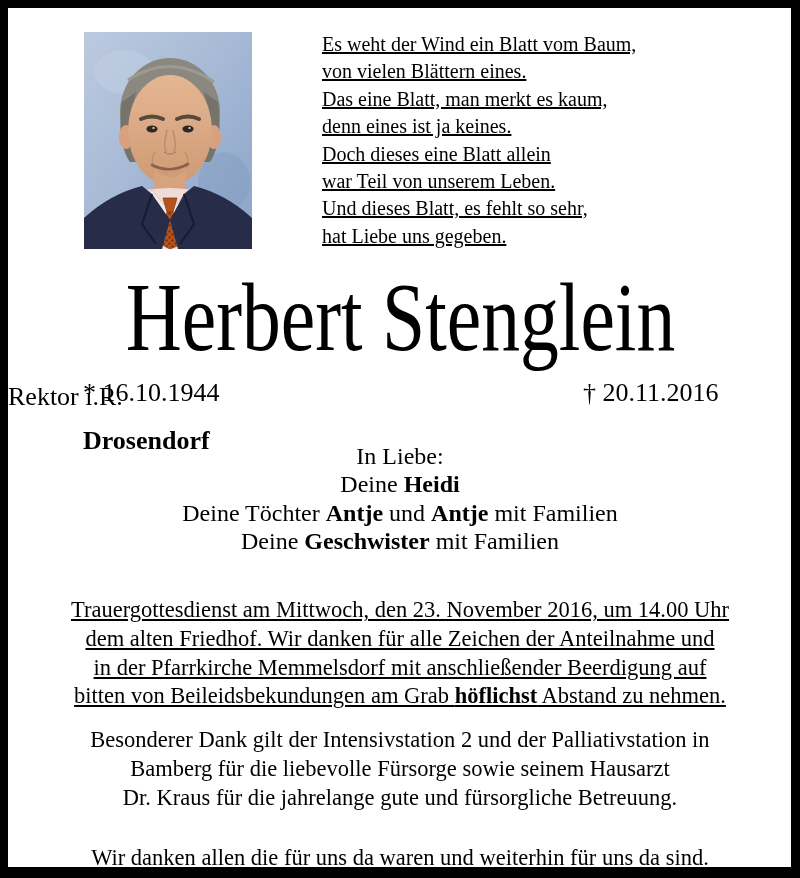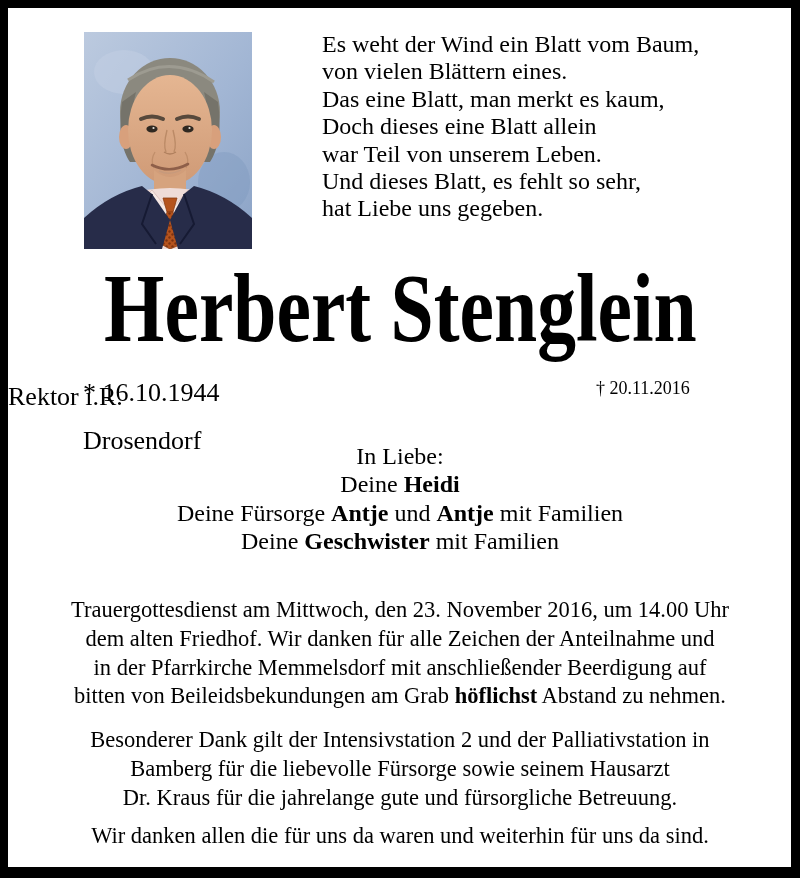--- a/index.html
+++ b/index.html
@@ -10,35 +10,35 @@
   }
   .frame{
     position:absolute;left:0;top:0;width:800px;height:878px;
     box-sizing:border-box;border:8px solid #000;
     border-right-width:9px;border-bottom-width:11px;
     pointer-events:none;z-index:50;
   }
   .abs{position:absolute;}
   .photo{left:84px;top:32px;width:168px;height:217px;}
   .photo svg{display:block;width:168px;height:217px;}
-  .poem{left:322px;top:31px;font-size:24px;line-height:27.4px;white-space:nowrap;}
-  .name-wrap{left:0;right:0;top:260px;text-align:center;line-height:1;font-weight:bold;}
+  .poem{left:322px;top:31px;font-size:20px;line-height:27.4px;white-space:nowrap;text-decoration:underline;}
+  .name-wrap{left:0;right:0;top:269px;text-align:center;line-height:1;}
   .name-wrap .nm{
     display:inline-block;font-size:97px;line-height:1;white-space:nowrap;
     transform:scaleX(0.8);transform-origin:50% 0;
   }
   .birth{left:83px;top:378px;font-size:26px;}
   .prof{left:0;right:0;top:382px;text-align:left;font-size:26px;padding-left:8px;}
-  .death{left:583px;top:378px;font-size:18px;margin-left:13px;}
-  .residence{left:83px;top:426px;font-size:26px;font-weight:normal;}
+  .death{left:583px;top:378px;font-size:26px;}
+  .residence{left:83px;top:426px;font-size:26px;font-weight:bold;}
   .family{left:0;right:0;top:442px;text-align:center;font-size:24px;line-height:28.4px;}
   .para{left:0;right:0;text-align:center;font-size:22.5px;line-height:28.8px;}
-  .service{top:596px;}
+  .service{top:596px;text-decoration:underline;}
   .gratitude{top:726px;}
-  .closing{top:822px;}
+  .closing{top:844px;}
   .b{font-weight:bold;}
 </style>
 </head>
 <body>
 
 <div class="frame"></div>
 
 <div class="abs photo">
   <svg viewBox="0 0 168 217" xmlns="http://www.w3.org/2000/svg">
     <defs>
@@ -100,40 +100,41 @@
     <path d="M168,217 L168,186 Q142,162 110,154 L100,162 L86,188 L94,217 Z" fill="#272c49"></path>
     <path d="M68,162 L58,192 L72,212" fill="none" stroke="#161a33" stroke-width="2"></path>
     <path d="M100,162 L110,192 L96,212" fill="none" stroke="#161a33" stroke-width="2"></path>
   </svg>
 </div>
 
 <div class="abs poem">
   <div>Es weht der Wind ein Blatt vom Baum,</div>
   <div>von vielen Blättern eines.</div>
   <div>Das eine Blatt, man merkt es kaum,</div>
+  <div>denn eines ist ja keines.</div>
   <div>Doch dieses eine Blatt allein</div>
   <div>war Teil von unserem Leben.</div>
   <div>Und dieses Blatt, es fehlt so sehr,</div>
   <div>hat Liebe uns gegeben.</div>
 </div>
 
 <div class="abs name-wrap">
   <span class="nm">Herbert Stenglein</span>
 </div>
 
 <div class="abs birth">* 16.10.1944</div>
 <div class="abs prof">Rektor i.R.</div>
 <div class="abs death">† 20.11.2016</div>
 
 <div class="abs residence">Drosendorf</div>
 
 <div class="abs family">
   <div>In Liebe:</div>
   <div><span>Deine </span><span class="b">Heidi</span></div>
-  <div><span>Deine Fürsorge </span><span class="b">Antje</span><span> und </span><span class="b">Antje</span><span> mit Familien</span></div>
+  <div><span>Deine Töchter </span><span class="b">Antje</span><span> und </span><span class="b">Antje</span><span> mit Familien</span></div>
   <div><span>Deine </span><span class="b">Geschwister</span><span> mit Familien</span></div>
 </div>
 
 <div class="abs para service">
   <div>Trauergottesdienst am Mittwoch, den 23. November 2016, um 14.00 Uhr</div>
   <div>dem alten Friedhof. Wir danken für alle Zeichen der Anteilnahme und</div>
   <div>in der Pfarrkirche Memmelsdorf mit anschließender Beerdigung auf</div>
   <div><span>bitten von Beileidsbekundungen am Grab </span><span class="b">höflichst</span><span> Abstand zu nehmen.</span></div>
 </div>
 

